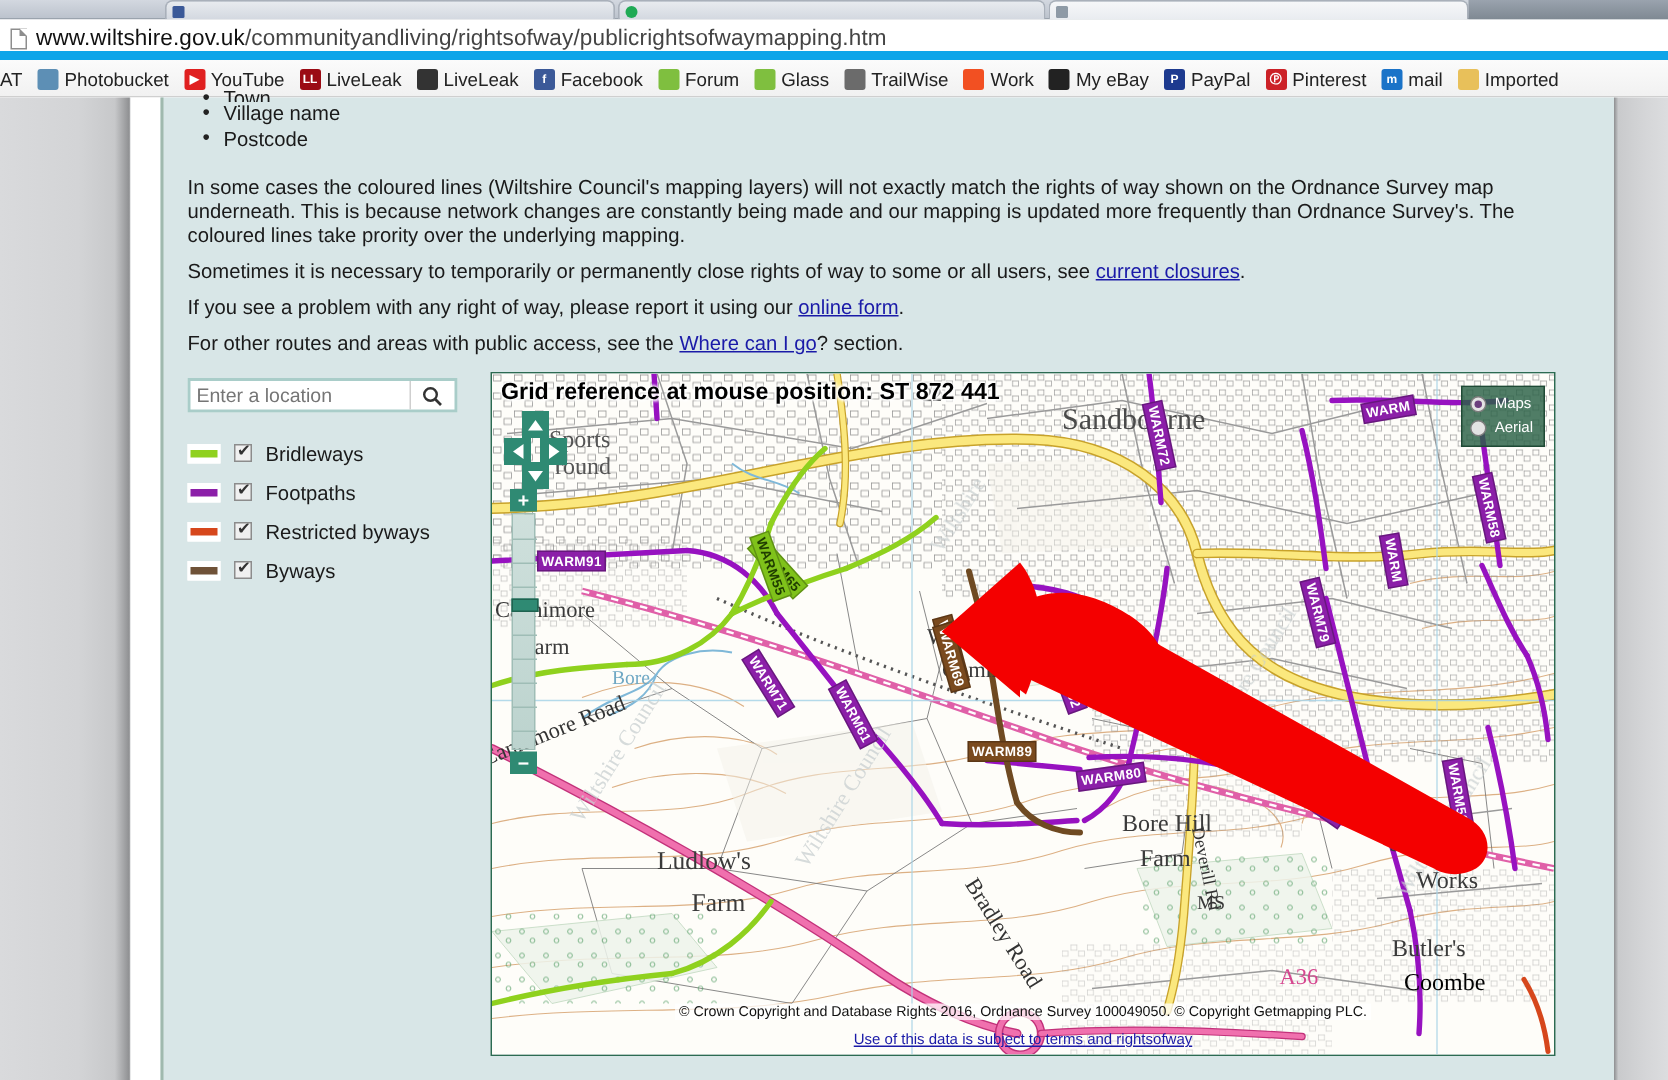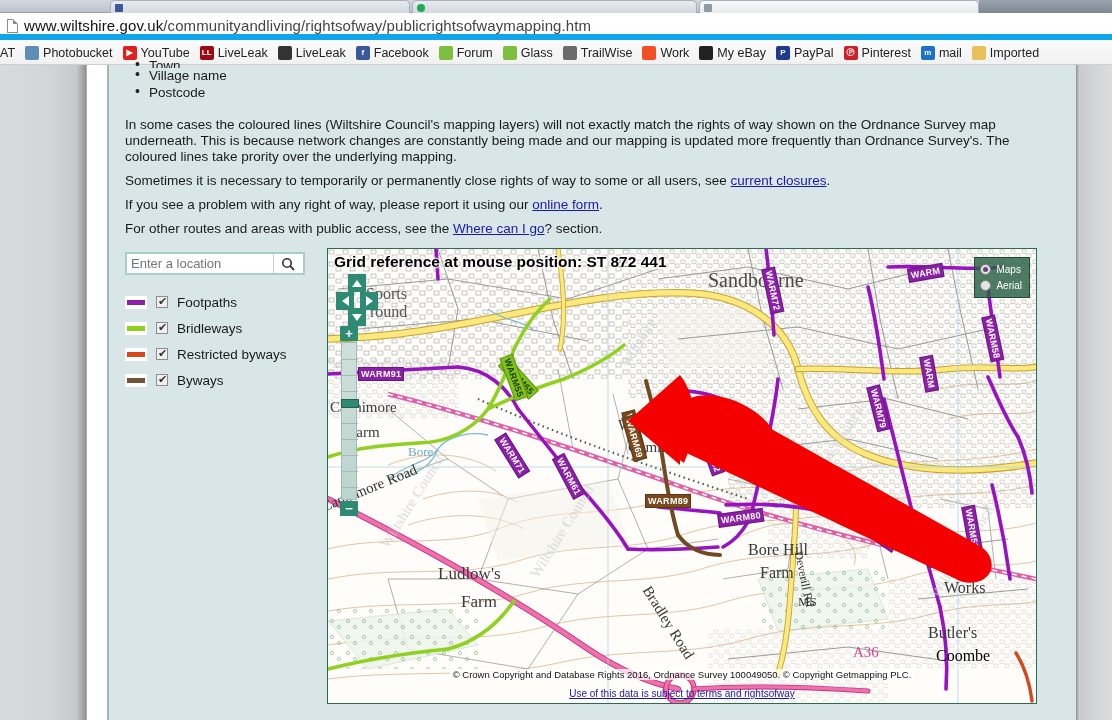--- a/index.html
+++ b/index.html
@@ -328,31 +328,31 @@
         <svg width="14" height="14" viewBox="0 0 14 14">
           <circle cx="6" cy="6" r="4.2" fill="none" stroke="#333" stroke-width="1.6"></circle>
           <line x1="9.2" y1="9.2" x2="13" y2="13" stroke="#333" stroke-width="1.8"></line>
         </svg>
       </div>
     </div>
 
     <div class="legend" id="legend-list">
         <div class="legend-row">
           <span class="swatch">
+            <i style="background: rgb(143, 209, 30);"></i>
+          </span>
+          <span class="cbx"></span>
+          <span class="legend-label">Bridleways</span>
+        </div>
+        <div class="legend-row">
+          <span class="swatch">
             <i style="background: rgb(139, 31, 168);"></i>
           </span>
           <span class="cbx"></span>
           <span class="legend-label">Footpaths</span>
-        </div>
-        <div class="legend-row">
-          <span class="swatch">
-            <i style="background: rgb(143, 209, 30);"></i>
-          </span>
-          <span class="cbx"></span>
-          <span class="legend-label">Bridleways</span>
         </div>
         <div class="legend-row">
           <span class="swatch">
             <i style="background: rgb(214, 71, 28);"></i>
           </span>
           <span class="cbx"></span>
           <span class="legend-label">Restricted byways</span>
         </div>
         <div class="legend-row">
           <span class="swatch">

